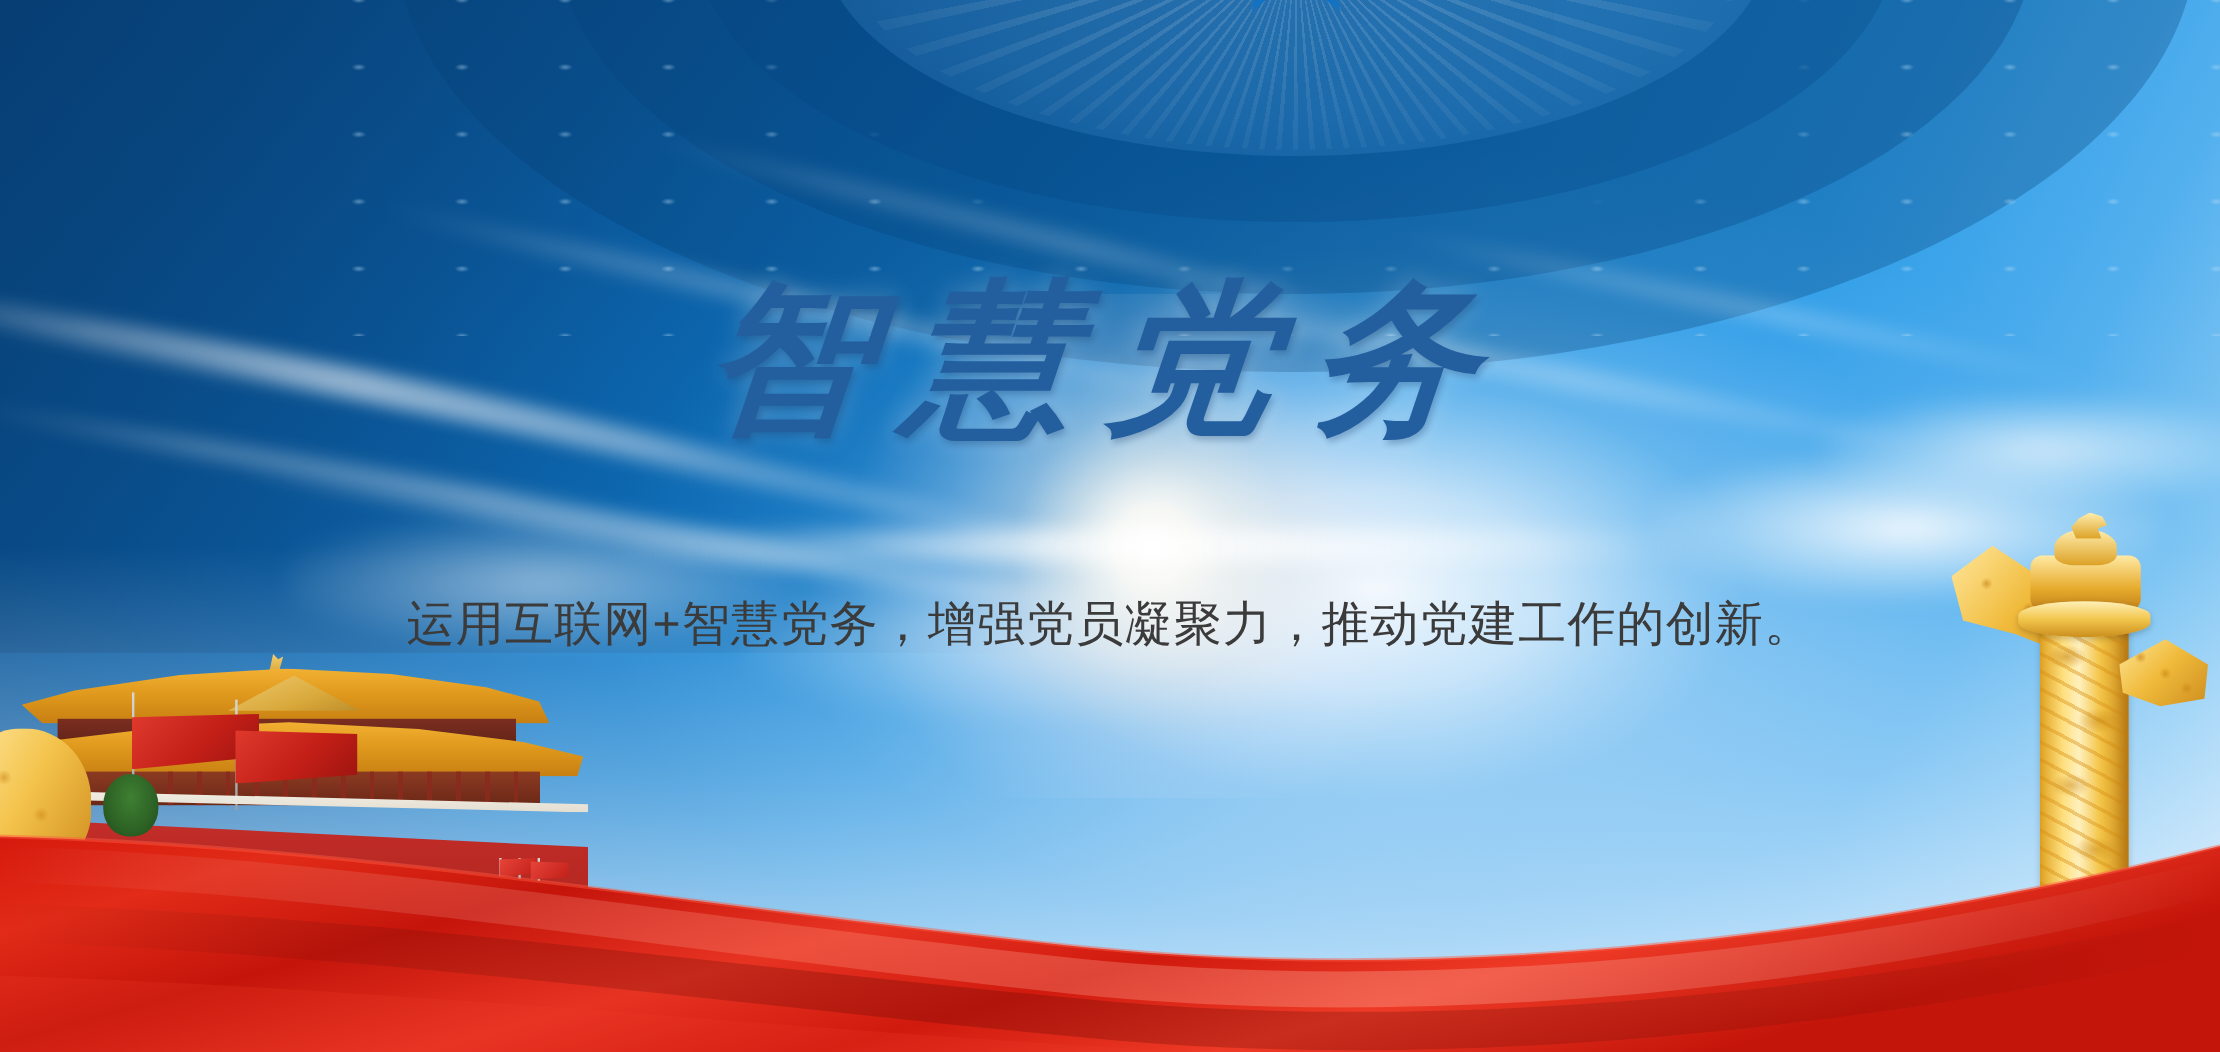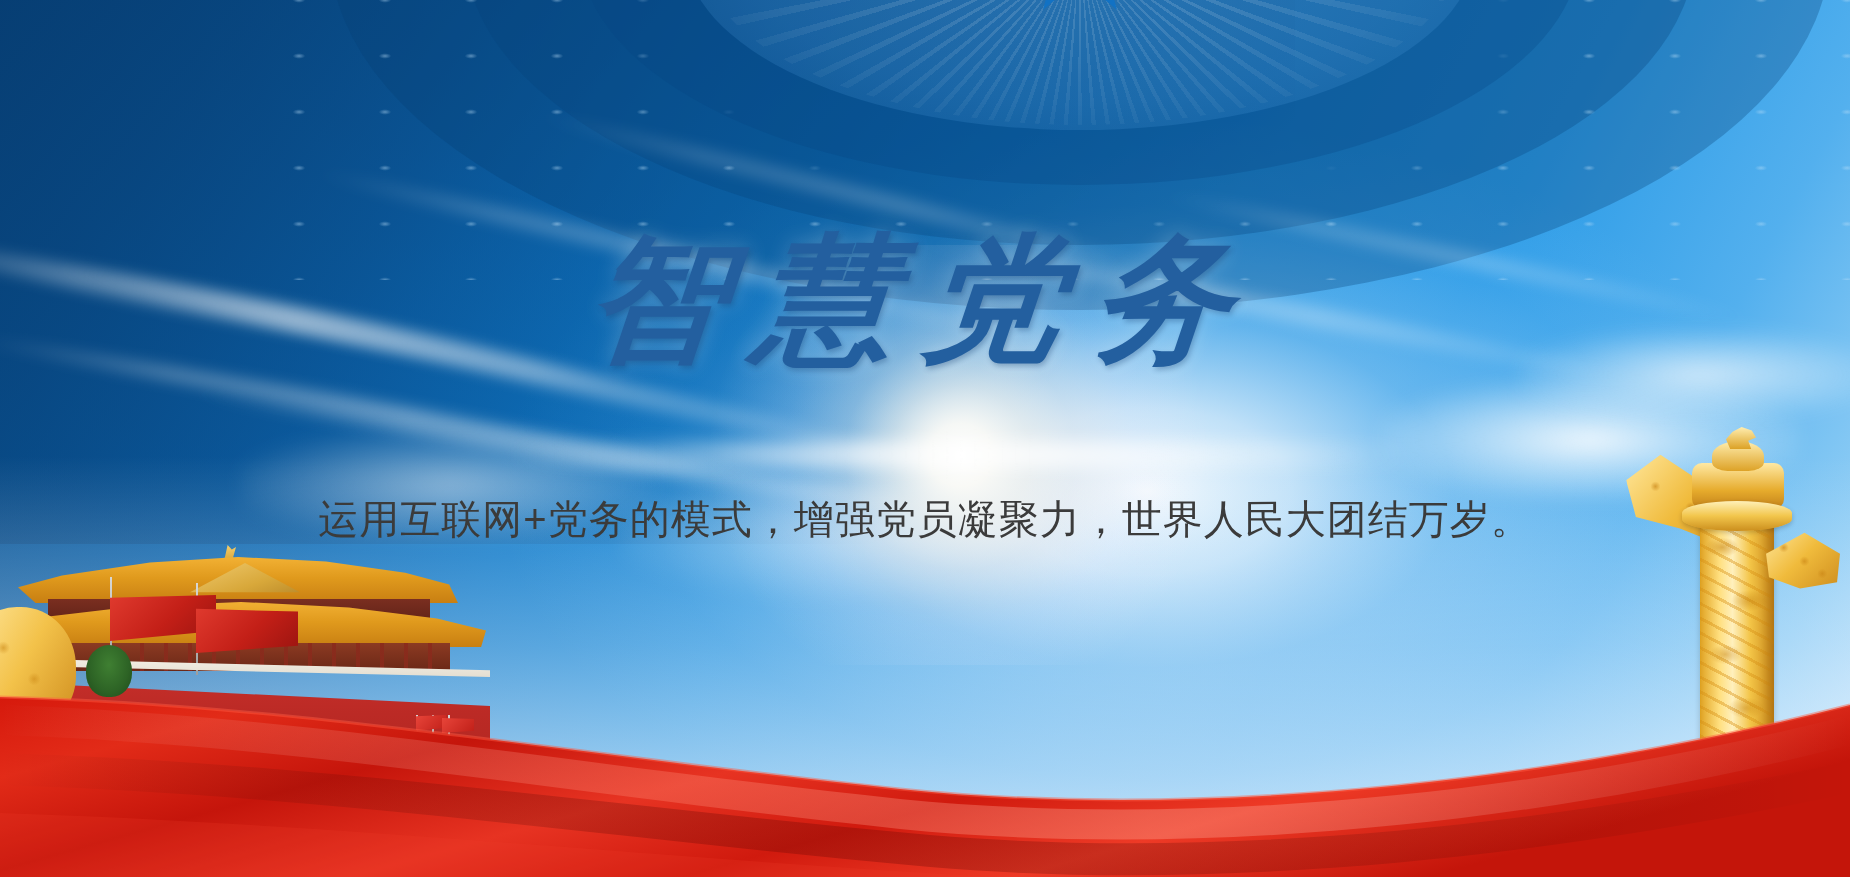--- a/index.html
+++ b/index.html
@@ -385,21 +385,21 @@
     <div class="cl-soft" style="left:620px;top:470px;width:520px;height:130px;opacity:.5;"></div>
   </div>
 
   <div class="sky-pale"></div>
 
   <div class="sun"></div>
   <div class="sun-bar"></div>
 
   <div class="title">智慧党务</div>
 
-  <div class="subtitle">运用互联网+党务的模式，增强党员凝聚力，世界人民大团结万岁。</div>
+  <div class="subtitle">运用互联网+智慧党务，增强党员凝聚力，推动党建工作的创新。</div>
 
   <div class="gate">
     <div class="finial"></div>
     <div class="tier tier-roof-1"></div>
     <div class="gate-gable"></div>
     <div class="tier-body-1"></div>
     <div class="tier tier-roof-2"></div>
     <div class="tier-body-2"></div>
     <div class="columns"></div>
 

